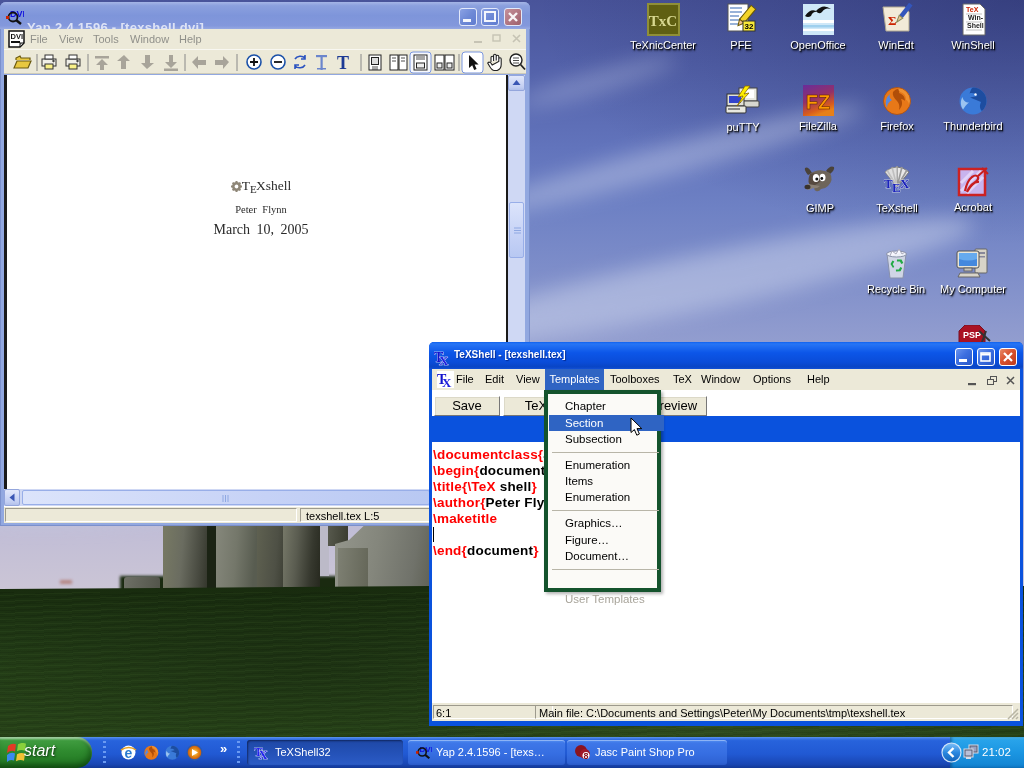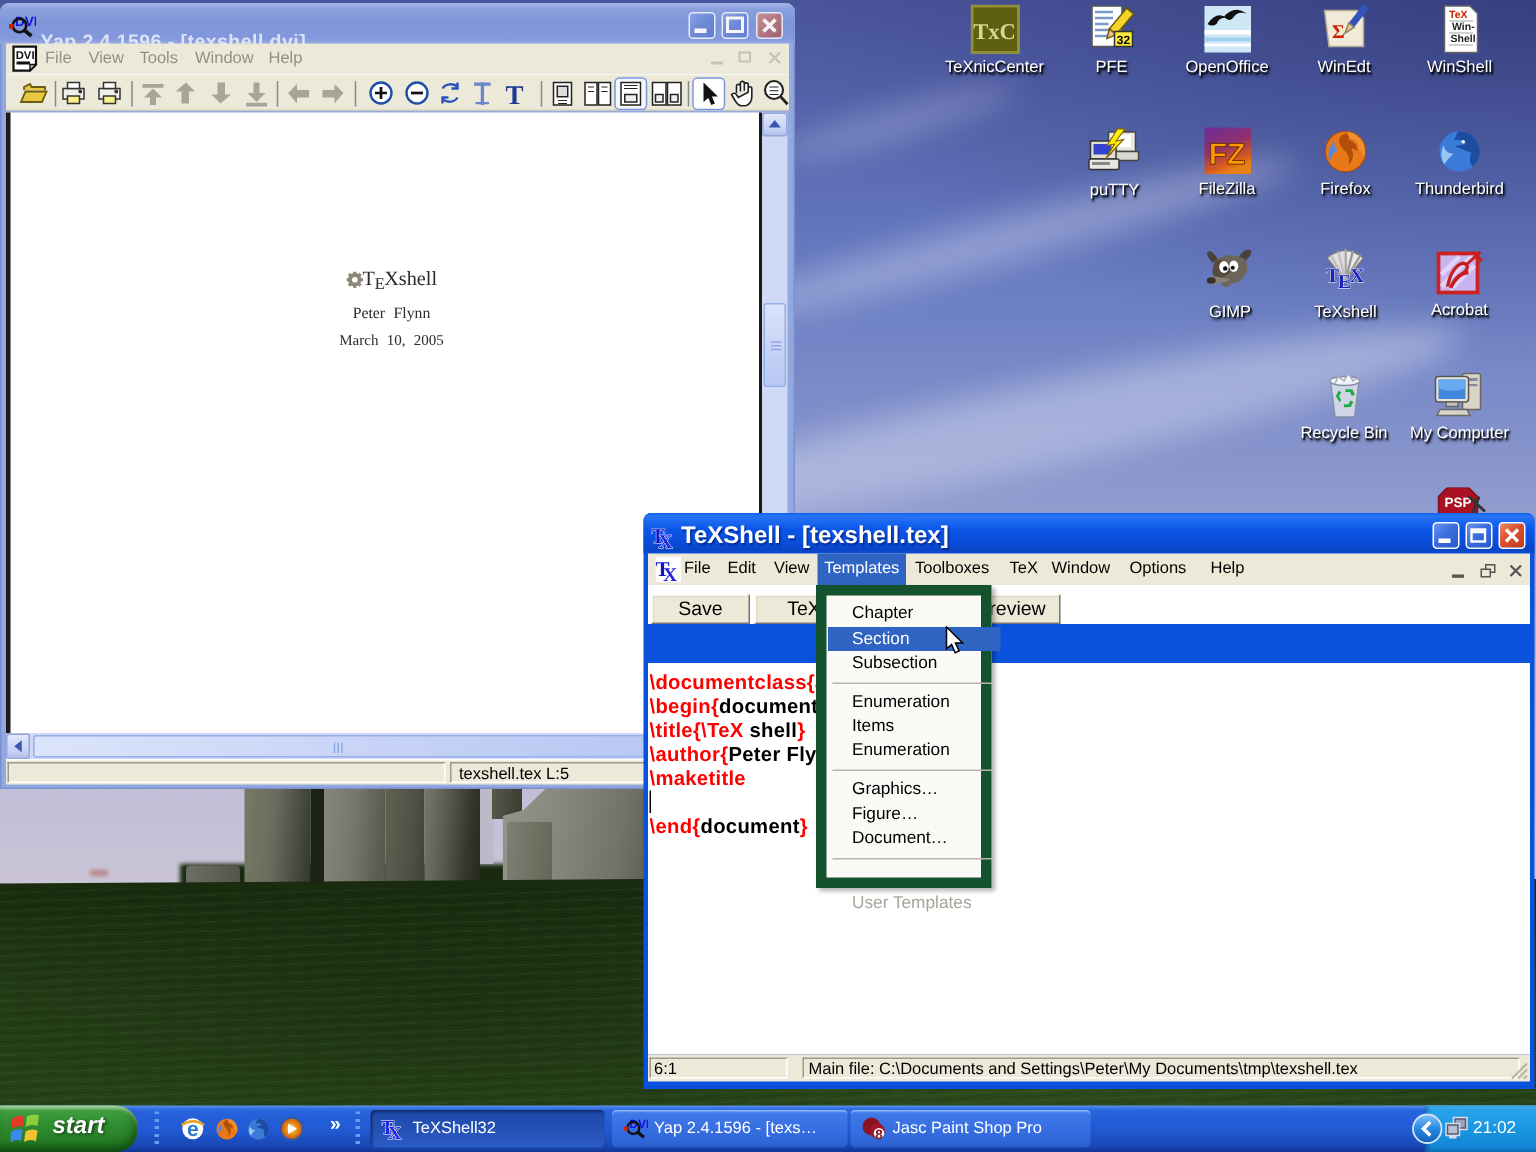--- a/index.html
+++ b/index.html
@@ -43,21 +43,21 @@
 #yapvsb{position:absolute;left:508px;top:73px;width:17px;height:414px;background:#cfd8f4}
 #yaphsb{position:absolute;left:4px;top:487px;width:504px;height:17px;background:#cfd8f4}
 .sbbtn{position:absolute;border-radius:2px;border:1px solid #94a6dc;background:linear-gradient(180deg,#e2e8fb,#c2cef2 80%,#b2c0ea);display:flex;align-items:center;justify-content:center}
 .sbthumb{position:absolute;border-radius:2px;border:1px solid #98aee8;background:linear-gradient(180deg,#dce4fb,#c6d2f6 60%,#b8c8f2)}
 #yaphsb .sbthumb{background:linear-gradient(90deg,#dce4fb,#c6d2f6 60%,#b8c8f2)}
 #yapstatus{position:absolute;left:4px;top:504px;width:522px;height:17px;background:#ece9d8;border-top:1px solid #fff}
 
 #tex{left:429px;top:342px;width:594px;height:384px;background:#0a52dd;border-radius:5px 5px 0 0}
 #textitle{position:absolute;left:0;top:0;width:594px;height:27px;border-radius:5px 5px 0 0;
  background:linear-gradient(180deg,#0f61ef 0%,#2775f5 7%,#0c56e8 40%,#0a4cd8 75%,#0945c5 92%,#1150d6 100%)}
-#textitle .ttext{position:absolute;left:25px;top:7px;font-size:16px;font-weight:bold;color:#fff;text-shadow:1px 1px 1px rgba(0,30,120,.7)}
+#textitle .ttext{position:absolute;left:25px;top:7px;font-size:10px;font-weight:bold;color:#fff;text-shadow:1px 1px 1px rgba(0,30,120,.7)}
 .xbtn{position:absolute;top:6px;width:18px;height:18px;border-radius:3px;border:1px solid #fff;
  color:#fff;}
 .xbtn.b1{background:linear-gradient(135deg,#6a94ee 0%,#3c6ee0 45%,#2857c8 100%)}
 .xbtn.bx{background:linear-gradient(135deg,#e88a68 0%,#d9522e 45%,#c03a1a 100%)}
 #texmenu{position:absolute;left:3px;top:27px;width:588px;height:21px;background:#ece9d8}
 #texmenu .mi{position:absolute;top:4px;font-size:11px;color:#000}
 #textool{position:absolute;left:3px;top:48px;width:588px;height:26px;background:#fff}
 .tbtn{position:absolute;top:6px;height:20px;background:#ece9d8;border:1px solid #888;
  border-top-color:#fff;border-left-color:#fff;border-right-color:#777;border-bottom-color:#777;
  box-shadow:1px 1px 0 #dcd9c8 inset;
@@ -65,30 +65,30 @@
 #textab{position:absolute;left:3px;top:74px;width:588px;height:26px;background:#ece9d8}
 #tab1{position:absolute;left:-2px;top:10px;width:76px;height:16px;background:#ece9d8;
  border:1px solid #fff;border-right-color:#848270;border-bottom:none;border-radius:2px 2px 0 0;
  font-size:11px;font-weight:bold;padding-left:5px;line-height:15px}
 #texedit{position:absolute;left:3px;top:100px;width:588px;height:261px;background:#fff;overflow:hidden}
 .cl{position:absolute;left:1px;white-space:pre;font-size:13.5px;font-weight:bold;letter-spacing:.2px}
 .r{color:#f00}.k{color:#000}
 #texstatus{position:absolute;left:3px;top:361px;width:588px;height:18px;background:#ece9d8;font-size:11px;color:#000}
 
 #drop{position:absolute;left:544px;top:390px;width:117px;height:202px;background:#fbfaf7;
- border:7px solid #14532d;box-shadow:2px 2px 3px rgba(0,0,0,.3);z-index:30}
+ border:4px solid #14532d;box-shadow:2px 2px 3px rgba(0,0,0,.3);z-index:30}
 .dmi{position:absolute;left:1px;width:115px;height:16px;font-size:11.5px;line-height:16px;padding-left:16px;color:#000}
 .dsep{position:absolute;left:4px;width:107px;height:1px;background:#b8b5a8}
 
 #task{position:absolute;left:0;top:737px;width:1024px;height:31px;
  background:linear-gradient(180deg,#5c95ef 0%,#3873e4 6%,#2763dc 12%,#2159d3 55%,#1946b3 88%,#123895 100%)}
 #start{position:absolute;left:-2px;top:0;width:94px;height:31px;border-radius:0 15px 15px 0;
  background:linear-gradient(180deg,#6cbf6c 0%,#3f9c3f 12%,#2f8b2f 45%,#257c25 80%,#1c671c 100%);
  box-shadow:inset -2px -3px 6px rgba(0,40,0,.5), inset 0 2px 2px rgba(255,255,255,.45)}
-#start .stxt{position:absolute;left:37px;top:5px;color:#fff;font-size:16px;font-weight:bold;font-style:italic;text-shadow:1px 1px 2px rgba(0,0,0,.6)}
+#start .stxt{position:absolute;left:26px;top:5px;color:#fff;font-size:16px;font-weight:normal;font-style:italic;text-shadow:1px 1px 2px rgba(0,0,0,.6)}
 .tkbtn{position:absolute;top:3px;height:25px;border-radius:3px;color:#fff;font-size:11px}
 .tkup{background:linear-gradient(180deg,#5490f2 0%,#3e77e8 12%,#366ee2 55%,#2f63d4 90%,#2a5ac8 100%);box-shadow:inset 0 1px 0 rgba(255,255,255,.35)}
 .tkdn{background:linear-gradient(180deg,#1e48a6 0%,#2553ba 60%,#2c5cc6 100%);box-shadow:inset 1px 1px 2px rgba(0,0,20,.5)}
 #tray{position:absolute;left:950px;top:0;width:74px;height:31px;
  background:linear-gradient(180deg,#4fc0f5 0%,#28a3ea 10%,#1b96e2 50%,#1488d6 85%,#0f7ecb 100%);
  box-shadow:inset 2px 0 3px rgba(0,30,80,.4)}
 #clock{position:absolute;left:982px;top:9px;font-size:11.5px;color:#fff}
 .qsep{position:absolute;top:4px;width:3px;height:23px;background:repeating-linear-gradient(180deg,#6a9af2 0 2px,transparent 2px 5px)}
 </style></head>
 <body>
@@ -402,21 +402,21 @@
     <div id="yapclient">
       <div id="pagetext">
         <div style="position:absolute;left:0;top:103px;width:306px;font-size:13.5px">
           <svg width="11" height="11" viewBox="0 0 11 11" style="vertical-align:-2px;margin-right:0">
               <circle cx="5.5" cy="5.5" r="3.2" fill="none" stroke="#8e8677" stroke-width="2.6"></circle>
               <g stroke="#8e8677" stroke-width="2">
                 <path d="M5.5 0v2M5.5 9v2M0 5.5h2M9 5.5h2M1.6 1.6l1.4 1.4M8 8l1.4 1.4M9.4 1.6L8 3M3 8l-1.4 1.4"></path>
               </g>
             </svg>T<span style="font-size:11px;vertical-align:-2.5px;letter-spacing:-.5px">E</span>Xshell</div>
         <div style="position:absolute;left:0;top:129px;width:306px;font-size:10.5px;word-spacing:3px">Peter Flynn</div>
-        <div style="position:absolute;left:0;top:147px;width:306px;font-size:10px;word-spacing:3px">March 10, 2005</div>
+        <div style="position:absolute;left:0;top:147px;width:306px;font-size:14px;word-spacing:3px">March 10, 2005</div>
       </div>
     </div>
     <div id="yapvsb">
       <div class="sbbtn" style="left:0;top:0;width:17px;height:16px">
           <svg width="15" height="14">
             <path d="M7.5 4l4 5h-8z" fill="#3a56b4"></path>
           </svg>
         </div>
       <div class="sbthumb" style="left:1px;top:127px;width:15px;height:56px"><svg width="15" height="56">
             <path d="M4 25h7M4 27.5h7M4 30h7" stroke="#8fa8e2" stroke-width="1"></path>
@@ -488,21 +488,21 @@
     <div id="texedit">
       <div class="cl" style="top:5px"><span class="r">\documentclass{</span><span class="k">article</span><span class="r">}</span></div>
       <div class="cl" style="top:21px"><span class="r">\begin{</span><span class="k">document</span><span class="r">}</span></div>
       <div class="cl" style="top:37px"><span class="r">\title{\TeX </span><span class="k">shell</span><span class="r">}</span></div>
       <div class="cl" style="top:53px"><span class="r">\author{</span><span class="k">Peter Flynn</span><span class="r">}</span></div>
       <div class="cl" style="top:69px"><span class="r">\maketitle</span></div>
       <div class="cl" style="top:85px"><span class="k" style="border-left:1.5px solid #000">&nbsp;</span></div>
       <div class="cl" style="top:101px"><span class="r">\end{</span><span class="k">document</span><span class="r">}</span></div>
     </div>
     <div id="texstatus">
-      <div style="position:absolute;left:1px;top:2px;width:92px;height:14px;border:1px solid;border-color:#9d9a8d #fff #fff #9d9a8d;padding:1px 0 0 2px">6:1</div>
+      <div style="position:absolute;left:1px;top:2px;width:120px;height:14px;border:1px solid;border-color:#9d9a8d #fff #fff #9d9a8d;padding:1px 0 0 2px">6:1</div>
       <div style="position:absolute;left:103px;top:2px;width:478px;height:14px;border:1px solid;border-color:#9d9a8d #fff #fff #9d9a8d;padding:1px 0 0 3px">Main file: C:\Documents and Settings\Peter\My Documents\tmp\texshell.tex</div>
       <svg style="position:absolute;right:1px;bottom:1px" width="13" height="13">
           <path d="M12 2l-10 10M12 6l-6 6M12 10l-2 2" stroke="#b8b5a4" stroke-width="1.5"></path>
         </svg>
     </div>
   </div>
   <div id="drop">
     <div class="dmi" style="top:4px">Chapter</div>
     <div class="dmi" style="top:21px;background:#2f64c3;color:#fff">Section</div>
     <div class="dmi" style="top:37px">Subsection</div>

